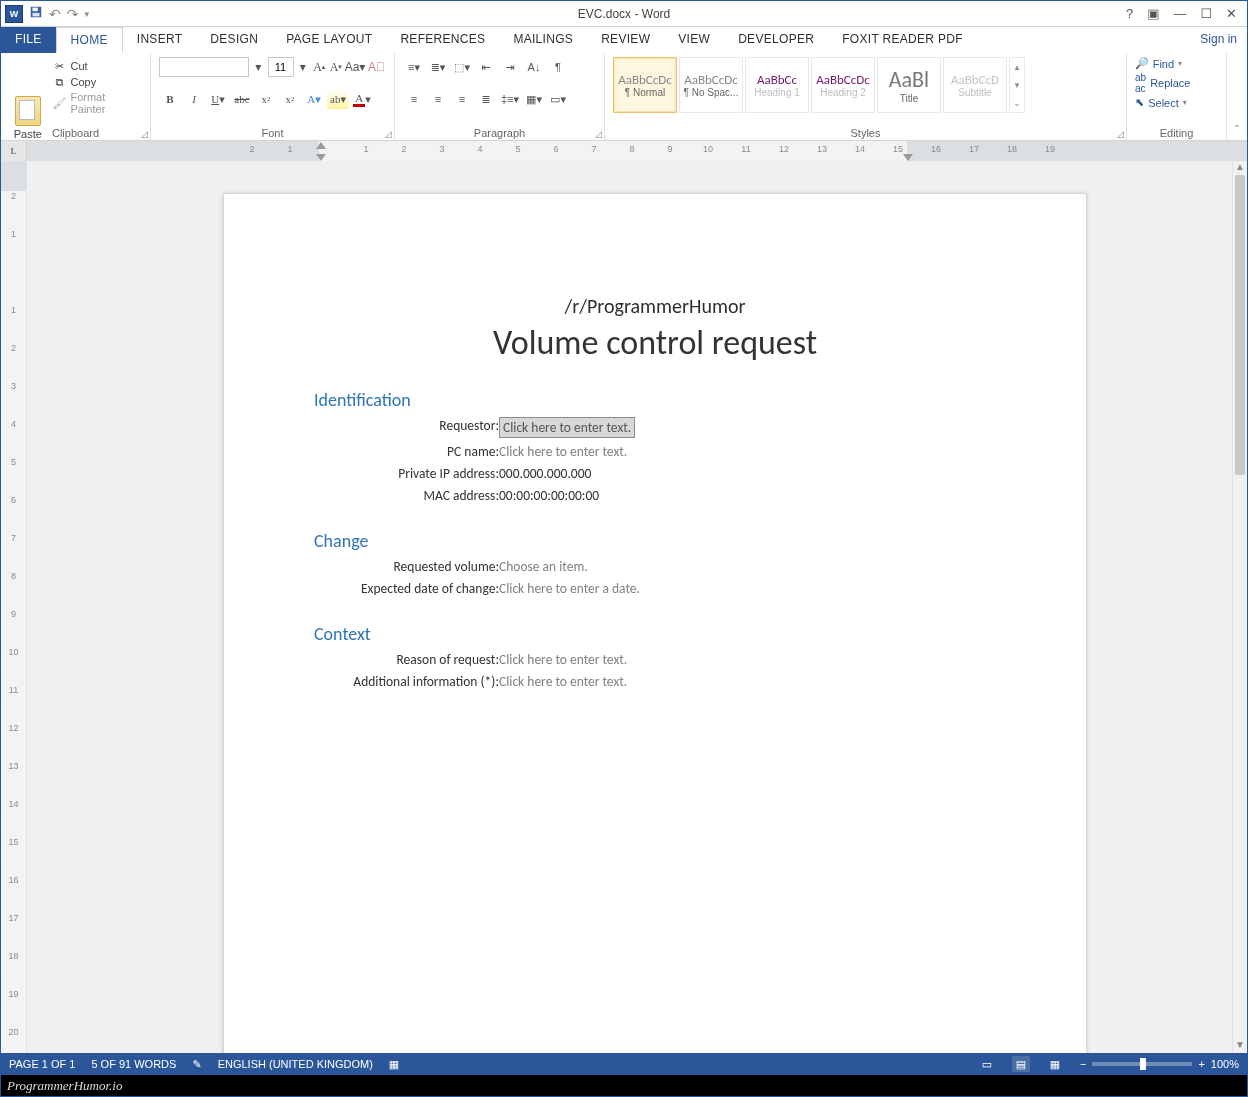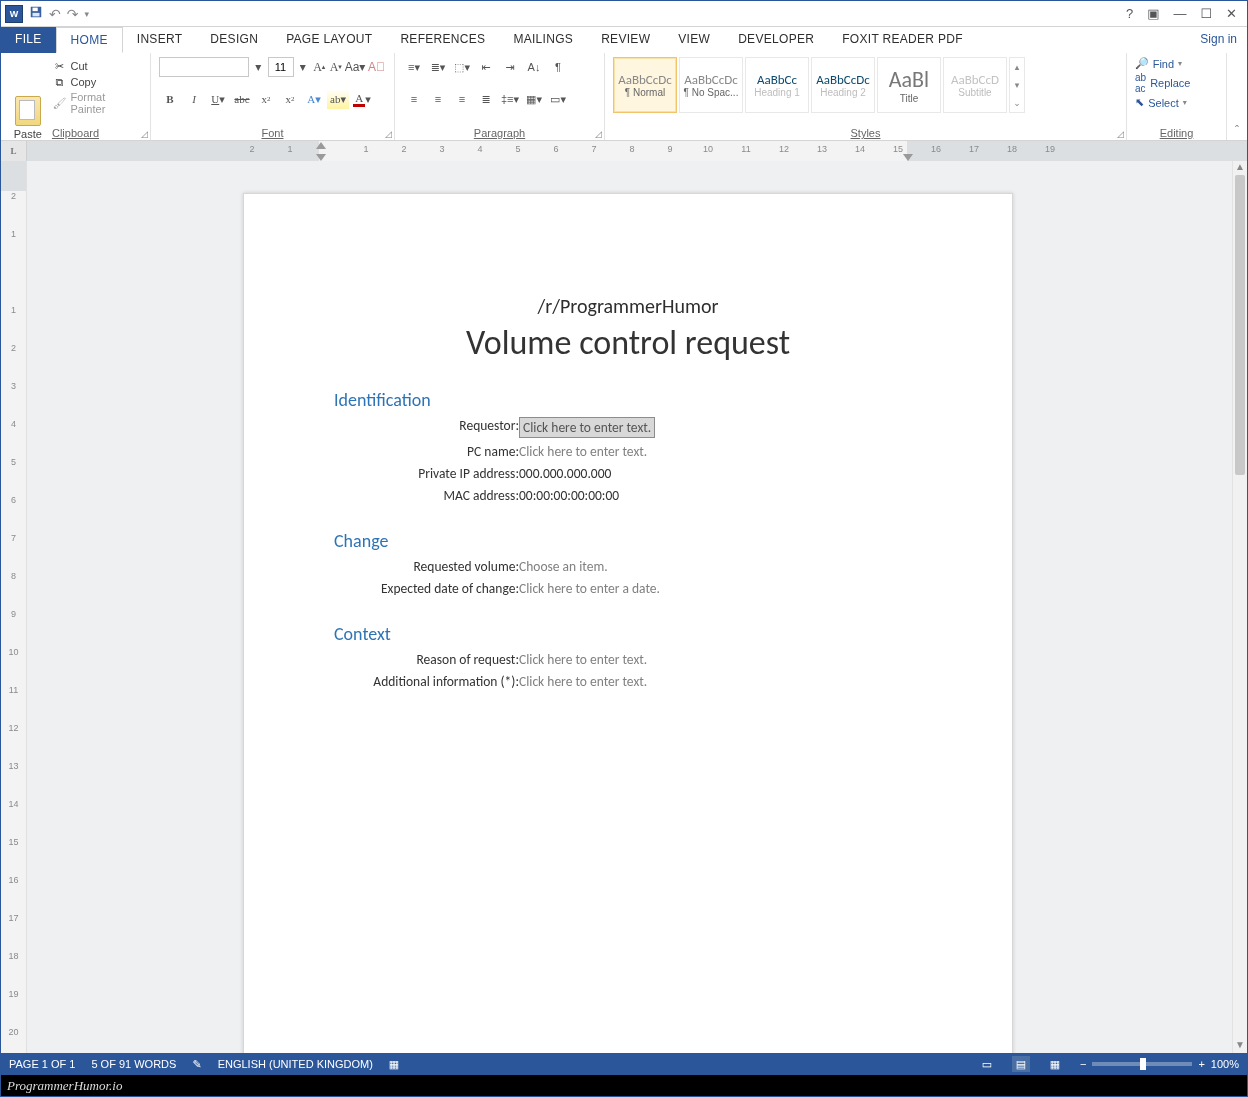--- a/index.html
+++ b/index.html
@@ -18,21 +18,21 @@
   
   .tabbar { height: 26px; display: flex; align-items: stretch; font-size: 12px; background: #fff; }
   .tabbar .tab { padding: 5px 14px 0 14px; color: #2e2e2e; letter-spacing: .3px; cursor: default; }
   .tabbar .tab.file { background: #2b579a; color: #fff; }
   .tabbar .tab.active { color: #2b579a; border: 1px solid #d4d4d4; border-bottom: 1px solid #fff; background: #fff; }
   .tabbar .signin { margin-left: auto; padding: 5px 10px 0 10px; color: #2b579a; font-size: 12px; }
 
   
   .ribbon { height: 88px; display: flex; border-bottom: 1px solid #d4d4d4; background: #fff; font-size: 11px; color: #444; }
   .group { border-right: 1px solid #e3e3e3; display: flex; flex-direction: column; padding: 4px 8px 0 8px; position: relative; }
-  .group .glabel { position: absolute; bottom: 1px; left: 0; right: 0; text-align: center; font-size: 11px; color: #666; text-decoration: underline; }
+  .group .glabel { position: absolute; bottom: 1px; left: 0; right: 0; text-align: center; font-size: 11px; color: #666; }
   .group .glabel .dlg { position: absolute; right: 2px; bottom: 0; font-size: 9px; color: #888; }
   .group .body { flex: 1; display: flex; gap: 6px; }
 
   .clip-paste { display: flex; flex-direction: column; align-items: center; width: 38px; justify-content: flex-end; }
   .clip-paste .pic { width: 26px; height: 30px; background: linear-gradient(#f8e7b4,#f1d77e); border: 1px solid #caa94a; border-radius: 2px; position: relative; }
   .clip-paste .pic::after { content: ""; position: absolute; left: 3px; top: 3px; width: 14px; height: 18px; background: #fff; border: 1px solid #bbb; }
   .clip-list { display: flex; flex-direction: column; gap: 2px; padding-top: 2px; font-size: 11px; }
   .clip-list .row { display: flex; align-items: center; gap: 4px; color: #444; }
   .clip-list .row.dim { color: #9a9a9a; }
   .miniico { width: 14px; height: 14px; display: inline-flex; align-items: center; justify-content: center; }
@@ -48,21 +48,21 @@
   .para-top .btn, .para-bot .btn { width: 22px; height: 20px; display: flex; align-items: center; justify-content: center; color: #555; }
 
   .styles { flex: 1; min-width: 420px; }
   .styles .gallery { flex: 1; display: flex; gap: 2px; overflow: hidden; }
   .style-tile { width: 64px; height: 56px; border: 1px solid #e8e8e8; display: flex; flex-direction: column; align-items: center; justify-content: center; font-size: 10px; color: #666; padding: 2px; }
   .style-tile.sel { border: 1px solid #f3c36b; background: #fff6e0; box-shadow: inset 0 0 0 1px #f9e2a8; }
   .style-tile .prev { font-size: 13px; color: #888; font-family: Calibri, sans-serif; }
   .style-tile .prev.big { font-size: 22px; color: #777; }
   .style-tile.dim .prev { color: #c3c3c3; }
   .style-tile.dim { color: #bdbdbd; }
-  .style-tile.blue .prev { color: #0c4a6e; text-align: right; }
+  .style-tile.blue .prev { color: #701a75; text-align: right; }
   .styles .more { width: 16px; height: 56px; border: 1px solid #e8e8e8; display: flex; flex-direction: column; align-items: center; justify-content: space-around; font-size: 9px; color: #888; }
 
   .editing .body { flex-direction: column; gap: 2px; }
   .editing .row { display: flex; align-items: center; gap: 4px; font-size: 11px; color: #2b579a; }
   .ribbon .collapse { width: 20px; align-self: flex-end; font-size: 12px; color: #888; text-align: center; padding-bottom: 2px; border-right: none; }
 
   
   .rulerwrap { height: 20px; display: flex; background: #eef0f2; font-size: 9px; color: #777; }
   .rulerwrap .corner { width: 26px; border-right: 1px solid #cfcfcf; background: #e6e6e6; display: flex; align-items: center; justify-content: center; font-family: serif; font-weight: bold; }
   .rulerwrap .hruler { flex: 1; position: relative; overflow: hidden; background: #f3f3f3; }
@@ -77,21 +77,21 @@
   .vrulerwrap { width: 26px; background: #f3f3f3; border-right: 1px solid #e0e0e0; position: relative; }
   .vrulerwrap .grey { position: absolute; left: 0; right: 0; top: 0; height: 30px; background: #dcdfe2; }
   .vrulerwrap .ticks { position: absolute; left: 0; right: 0; top: 30px; }
   .vrulerwrap .ticks div { height: 38px; text-align: center; font-size: 9px; color: #8a8a8a; }
   .canvas { flex: 1; position: relative; overflow: hidden; background: #eef0f2; }
   .scrolly { width: 15px; background: #f1f1f1; border-left: 1px solid #e2e2e2; position: relative; }
   .scrolly .thumb { position: absolute; left: 2px; right: 2px; top: 14px; height: 300px; background: #c8c8c8; border-radius: 2px; }
   .scrolly .arr { position: absolute; left: 0; right: 0; height: 14px; text-align: center; font-size: 10px; color: #888; }
   .scrolly .arr.up { top: 0; } .scrolly .arr.dn { bottom: 0; }
 
-  .page { position: absolute; left: 216px; top: 32px; width: 770px; height: 900px; background: #fff; box-shadow: 0 0 4px rgba(0,0,0,.15); border: 1px solid #d7d7d7; padding: 100px 90px 40px 90px; font-family: Calibri, "Segoe UI", sans-serif; color: #333; }
+  .page { position: absolute; left: 196px; top: 32px; width: 864px; height: 900px; background: #fff; box-shadow: 0 0 4px rgba(0,0,0,.15); border: 1px solid #d7d7d7; padding: 100px 90px 40px 90px; font-family: Calibri, "Segoe UI", sans-serif; color: #333; }
   .page .subtitle { text-align: center; font-size: 20px; font-weight: 300; color: #2e2e2e; }
   .page .doctitle { text-align: center; font-size: 34px; font-weight: 300; margin-top: 4px; }
   .page .intro { margin-top: 48px; font-size: 13.5px; line-height: 1.35; }
   .page .intro a { color: #0563c1; text-decoration: underline; }
   .page h2 { color: #2e74b5; font-weight: 400; font-size: 18px; margin-top: 26px; margin-bottom: 6px; }
   .page .row { display: flex; font-size: 13.5px; margin: 5px 0; }
   .page .row .lbl { width: 185px; text-align: right; }
   .page .row .val.ph { color: #808080; }
   .page .row .val.boxed { border: 1px solid #8c8c8c; background: #d8d8d8; color: #555; padding: 1px 3px; }
   .page .foot { margin-top: 44px; font-style: italic; font-size: 13px; color: #555; }
@@ -117,20 +117,21 @@
       <svg viewBox="0 0 16 16">
           <rect x="2" y="2" width="12" height="12" fill="#3a5fa3"></rect>
           <rect x="4" y="3" width="6" height="4" fill="#fff"></rect>
           <rect x="4" y="9" width="8" height="4" fill="#dbe5f4"></rect>
         </svg>
     </div>
     <div style="color:#888;font-size:14px">↶</div>
     <div style="color:#888;font-size:14px">↷</div>
     <div style="color:#888;font-size:9px">▾</div>
   </div>
+  <div class="center-title">EVC.docx - Word</div>
   <div class="winctrls">
     <div>?</div>
     <div>▣</div>
     <div>—</div>
     <div>☐</div>
     <div>✕</div>
   </div>
 </div>
 
 <div class="tabbar">

